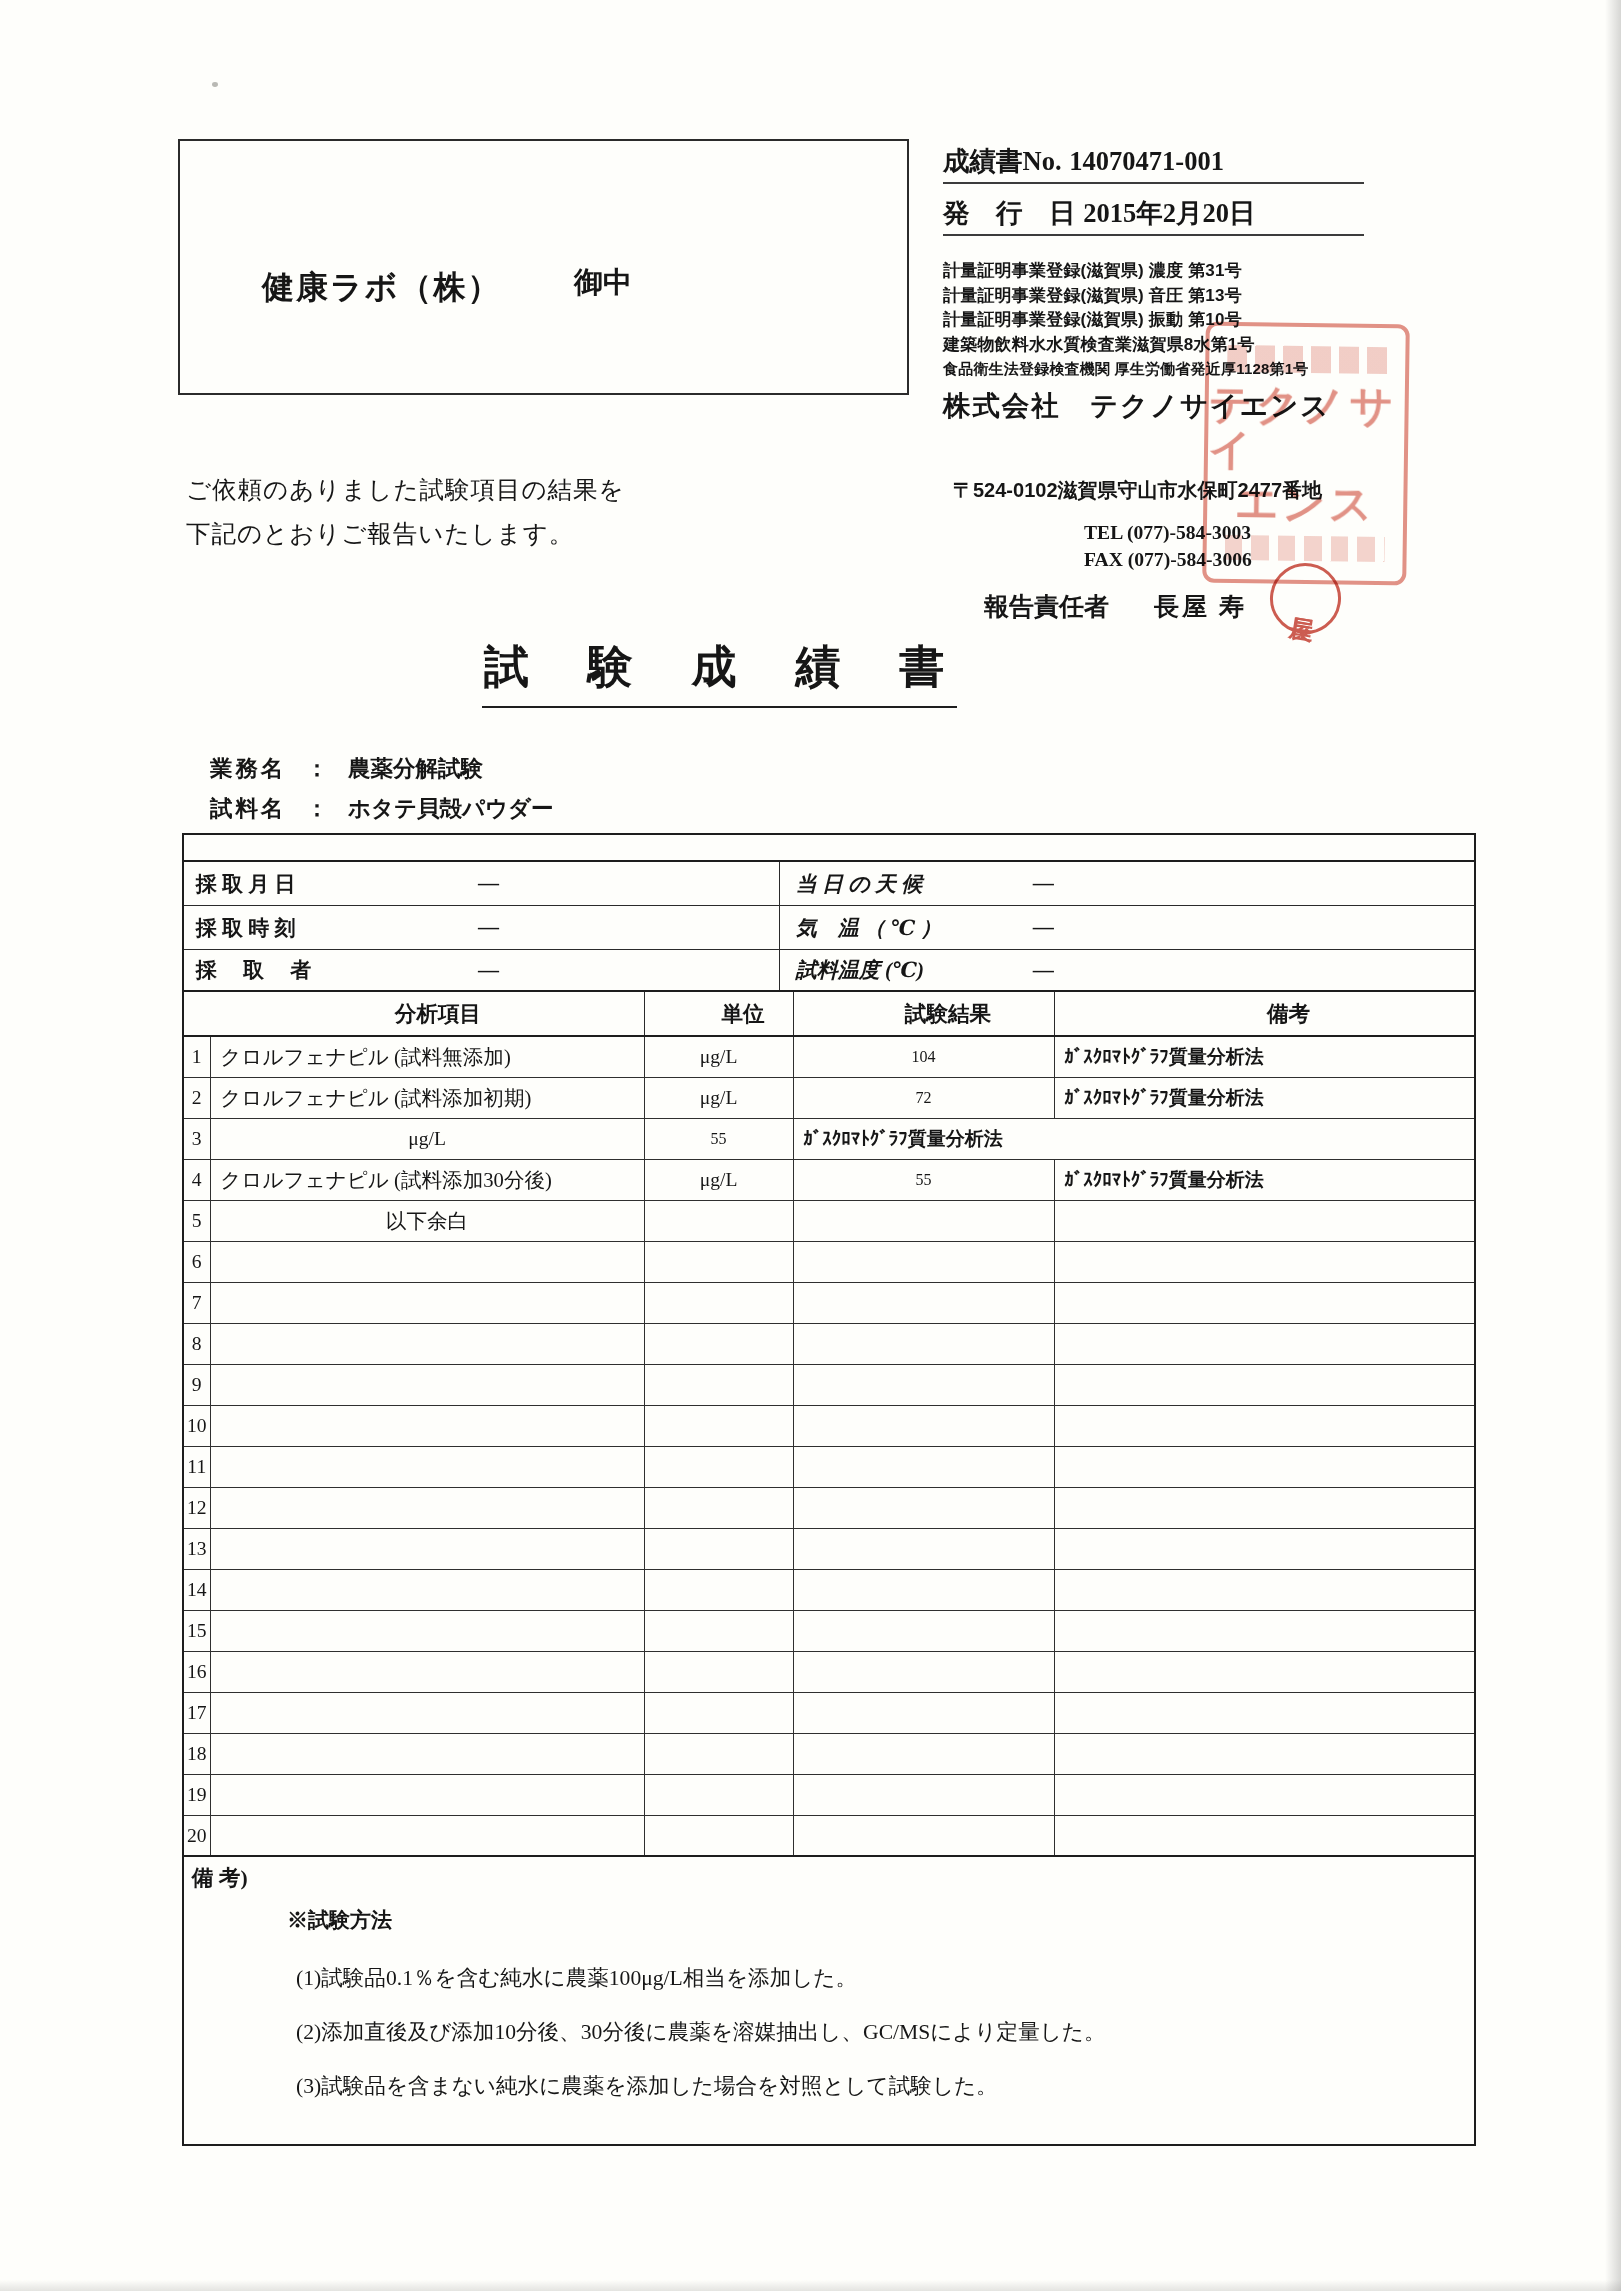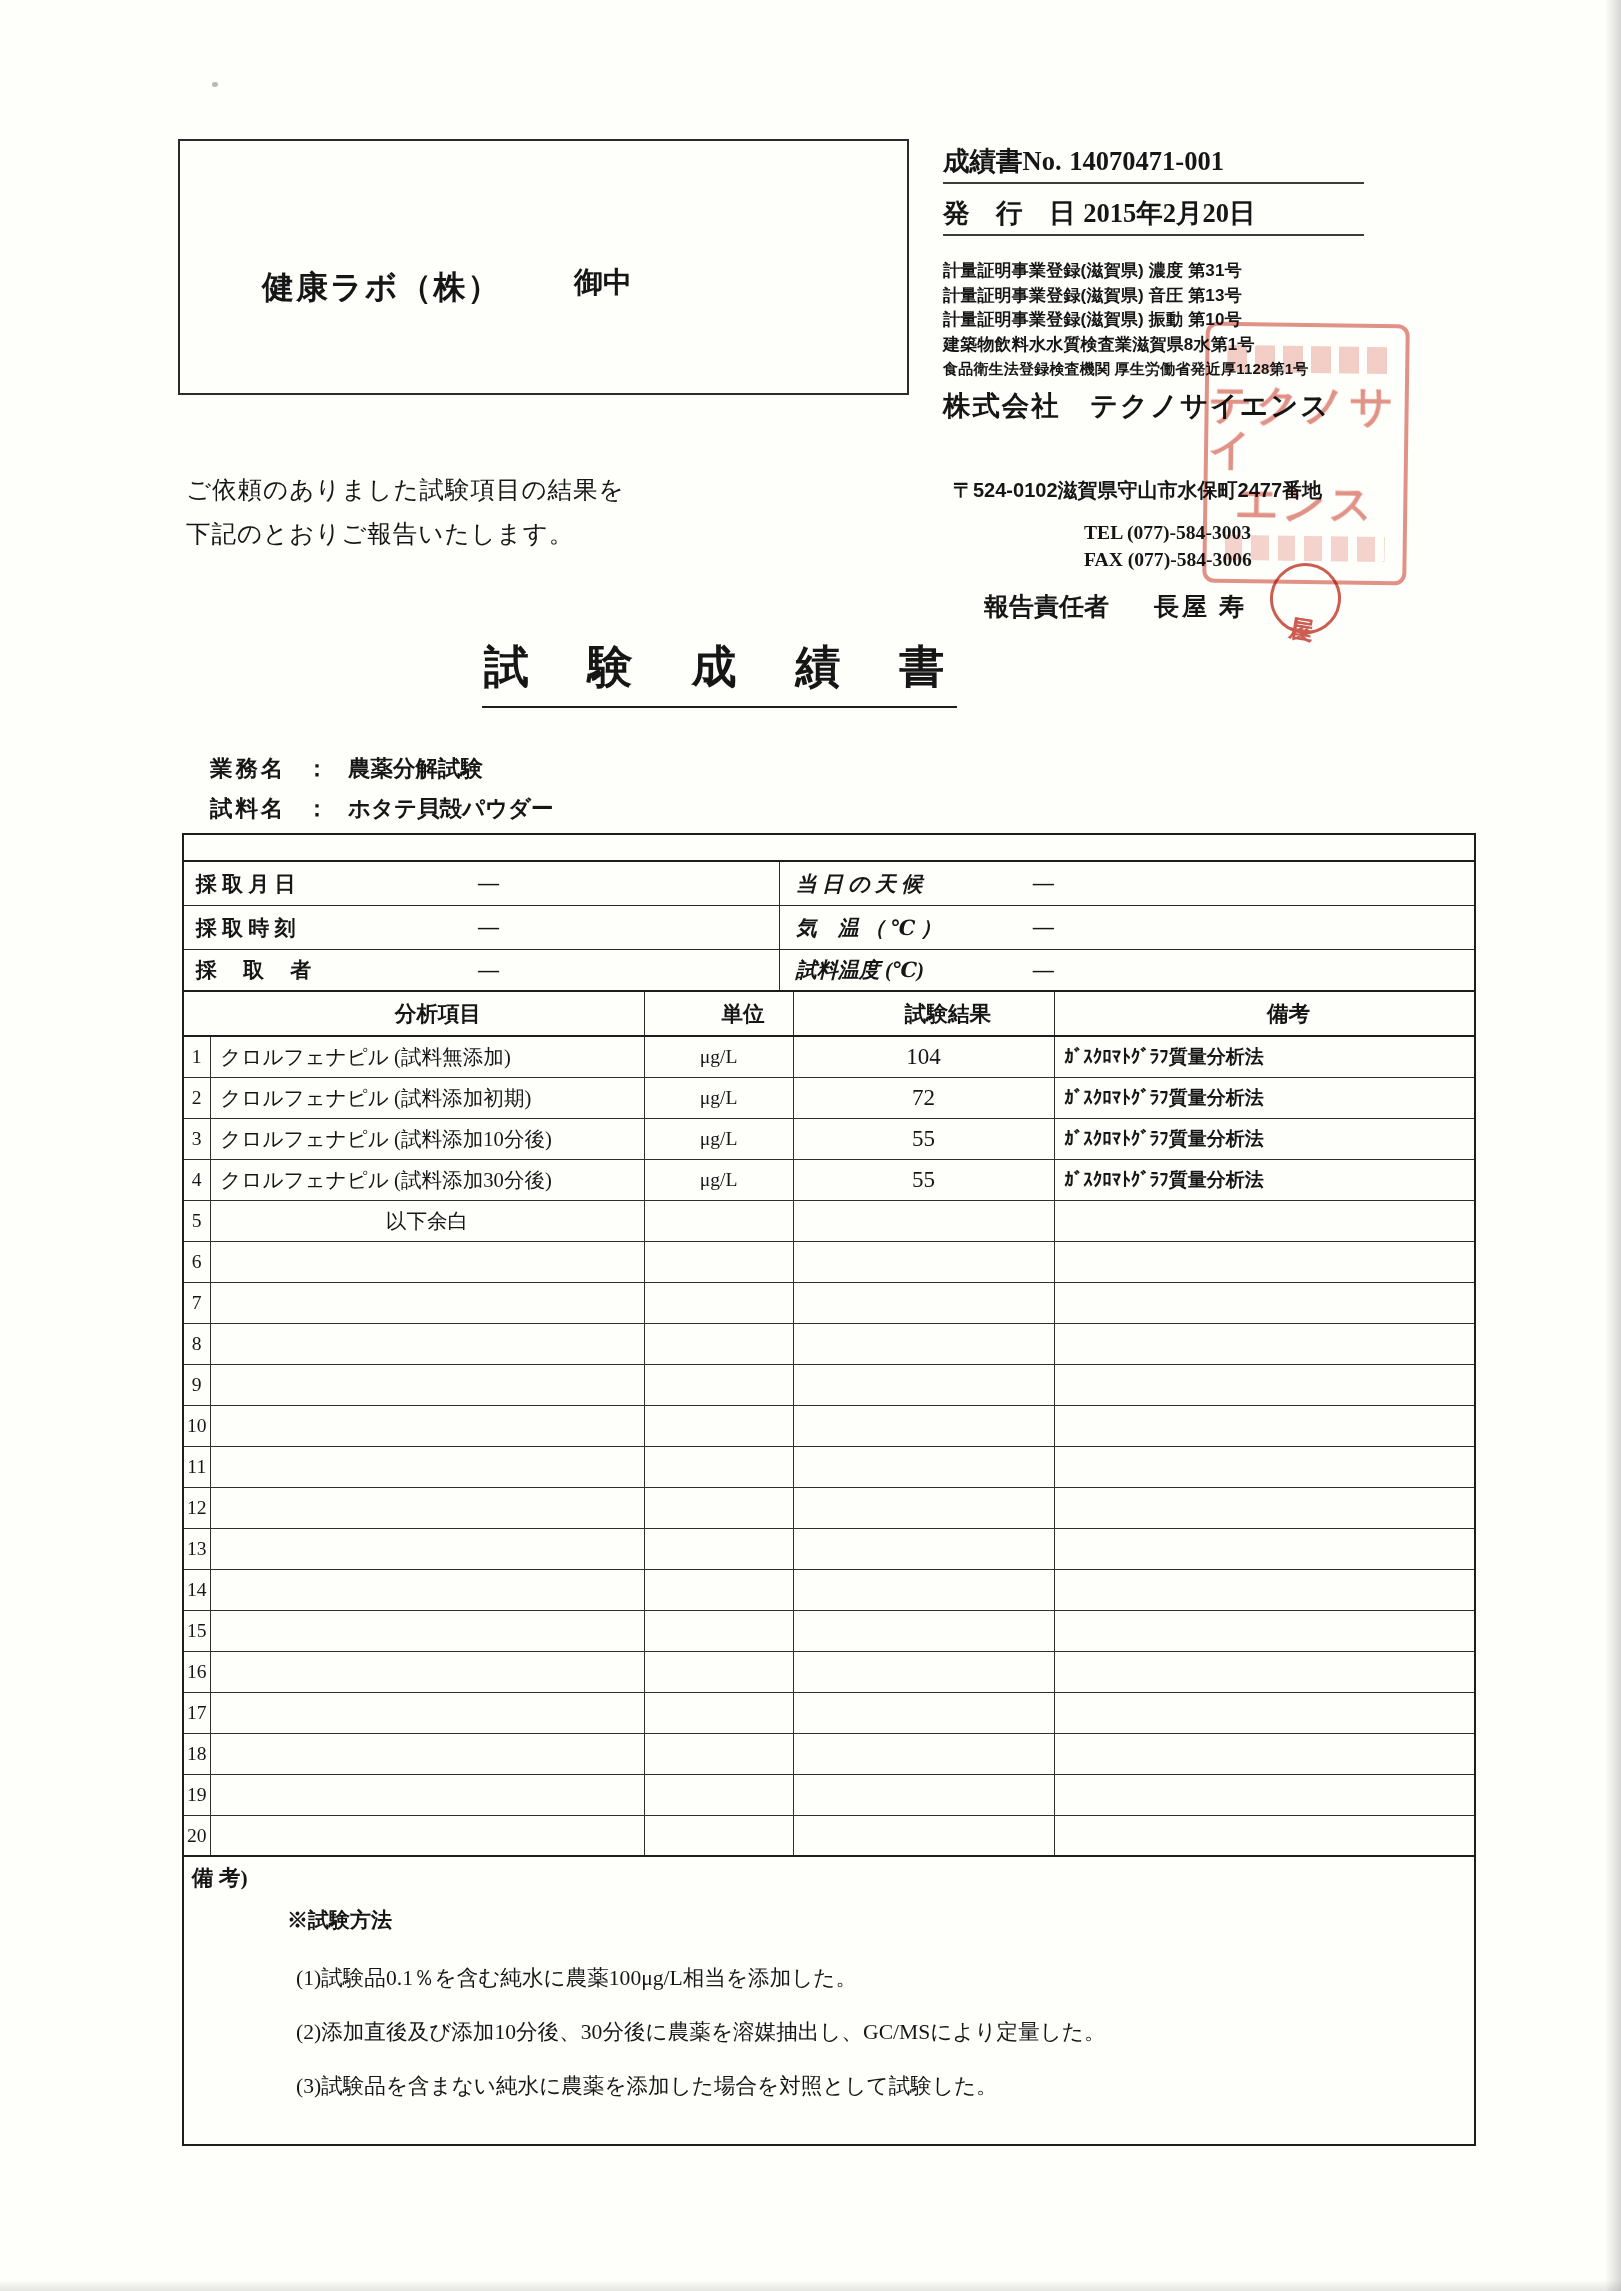--- a/index.html
+++ b/index.html
@@ -81,21 +81,21 @@
   .results-header > div:last-child { border-right:none; }
 
   .r-row { display:grid; grid-template-columns:26.5px 434px 149px 261px 1fr; height:41px; border-bottom:1px solid #2f2f2f; }
   .results-rows .r-row:last-of-type { border-bottom:2.9px solid #1d1d1d; }
   .r-row > div { display:flex; align-items:center; border-right:1px solid #2f2f2f; overflow:hidden; }
   .r-row > div:last-child { border-right:none; }
   .c-no { justify-content:center; font-size:19.6px; }
   .c-item { padding-left:9.8px; font-size:20.6px; white-space:nowrap; }
   .c-item.center { justify-content:center; padding-left:0; }
   .c-unit { justify-content:center; font-size:19.6px; }
-  .c-result { justify-content:center; font-size:23px; }
+  .c-result { justify-content:center; font-size:16px; }
   .c-remark { padding-left:9.8px; font-size:19px; font-weight:bold; white-space:nowrap; }
 
   .notes { position:relative; flex:1; }
   .notes-label { position:absolute; left:7.8px; top:5.9px; font-size:21.6px; font-weight:bold; white-space:pre; }
   .notes-method-title { position:absolute; left:78px; top:49px; font-size:21px; font-weight:bold;margin-left:25px; }
   .methods { position:absolute; left:112px; top:94px; font-size:21.6px; line-height:54px; }
   .method-line { white-space:nowrap; }
 </style>
 </head>
 <body>
@@ -219,21 +219,20 @@
         <div class="r-row">
           <div class="c-no">2</div>
           <div class="c-item">クロルフェナピル (試料添加初期)</div>
           <div class="c-unit">μg/L</div>
           <div class="c-result">72</div>
           <div class="c-remark">ｶﾞｽｸﾛﾏﾄｸﾞﾗﾌ質量分析法</div>
         </div>
 
         <div class="r-row">
           <div class="c-no">3</div>
-          <div class="c-item">クロルフェナピル (試料添加10分後)</div>
           <div class="c-unit">μg/L</div>
           <div class="c-result">55</div>
           <div class="c-remark">ｶﾞｽｸﾛﾏﾄｸﾞﾗﾌ質量分析法</div>
         </div>
 
         <div class="r-row">
           <div class="c-no">4</div>
           <div class="c-item">クロルフェナピル (試料添加30分後)</div>
           <div class="c-unit">μg/L</div>
           <div class="c-result">55</div>

